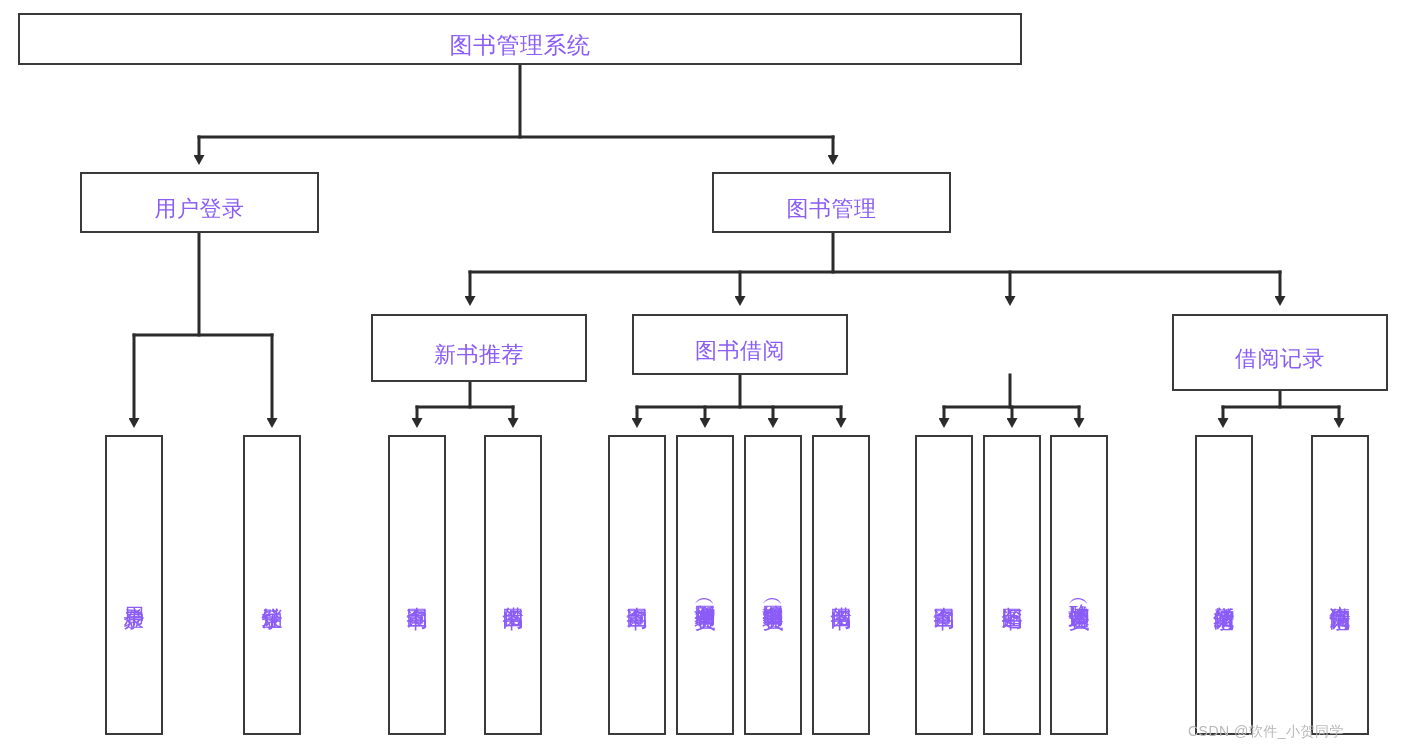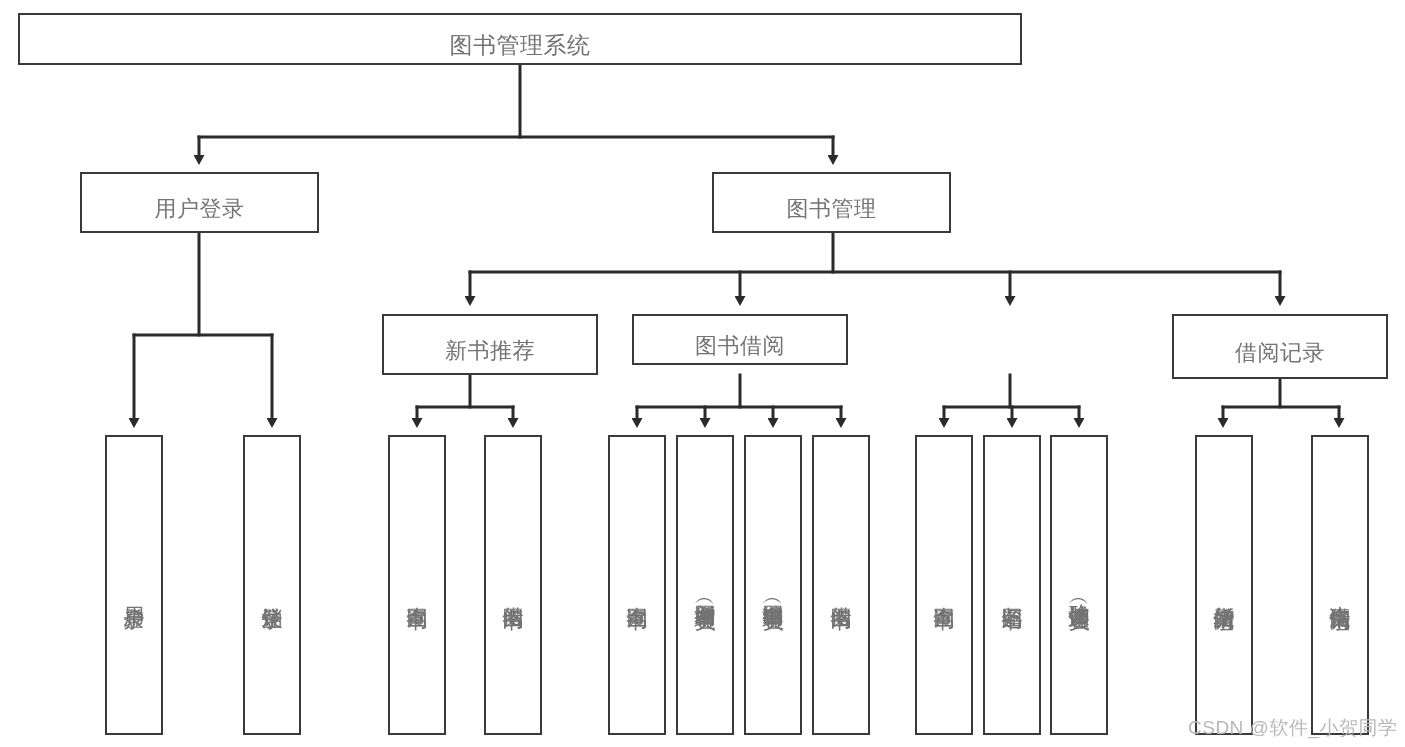--- a/index.html
+++ b/index.html
@@ -33,38 +33,39 @@
     background: #ffffff;
     display: flex;
     align-items: center;
     justify-content: center;
     text-align: center;
   }
   .node .label {
     font-size: 22px;
     line-height: 1.18;
     letter-spacing: 0.5px;
-    color: #737373;
+    color: #8b5cf6;
     white-space: nowrap;
     margin-top: 13px;
   }
   .node.vertical .label {
     writing-mode: vertical-rl;
     text-orientation: upright;
     font-size: 21px;
     line-height: 1.05;
     letter-spacing: 1px;
   }
   .node.root .label { font-size: 23px; }
   .watermark {
     position: absolute;
-    font-size: 19px;
+    font-size: 14px;
     color: #b8b8b8;
     white-space: nowrap;
     letter-spacing: 0.5px;
+    margin-top: 8px;
   }
 </style>
 </head>
 <body>
 
 <div id="canvas">
 
   <svg class="connectors" viewBox="0 0 1405 747" xmlns="http://www.w3.org/2000/svg">
     <defs>
       <marker id="arr" markerWidth="10" markerHeight="11" refX="1" refY="5.5" orient="auto" markerUnits="userSpaceOnUse">
@@ -119,27 +120,27 @@
     <span class="label">图书管理系统</span>
   </div>
 
   <div class="node" style="left:80px; top:172px; width:239px; height:61px;">
     <span class="label">用户登录</span>
   </div>
   <div class="node" style="left:712px; top:172px; width:239px; height:61px;text-align:center;">
     <span class="label">图书管理</span>
   </div>
 
-  <div class="node" style="left:382px; top:314px; width:216px; height:61px;">
+  <div class="node" style="left:371px; top:314px; width:216px; height:68px;">
     <span class="label">新书推荐</span>
   </div>
-  <div class="node" style="left:632px; top:314px; width:216px; height:51px;">
+  <div class="node" style="left:632px; top:314px; width:216px; height:61px;">
     <span class="label">图书借阅</span>
   </div>
-  <div class="node" style="left:1172px; top:314px; width:216px; height:65px;">
+  <div class="node" style="left:1172px; top:314px; width:216px; height:77px;">
     <span class="label">借阅记录</span>
   </div>
 
   <div class="node vertical" style="left:105px; top:435px; width:58px; height:300px;">
     <span class="label">用户登录</span>
   </div>
   <div class="node vertical" style="left:243px; top:435px; width:58px; height:300px;">
     <span class="label">注销登录</span>
   </div>
 

